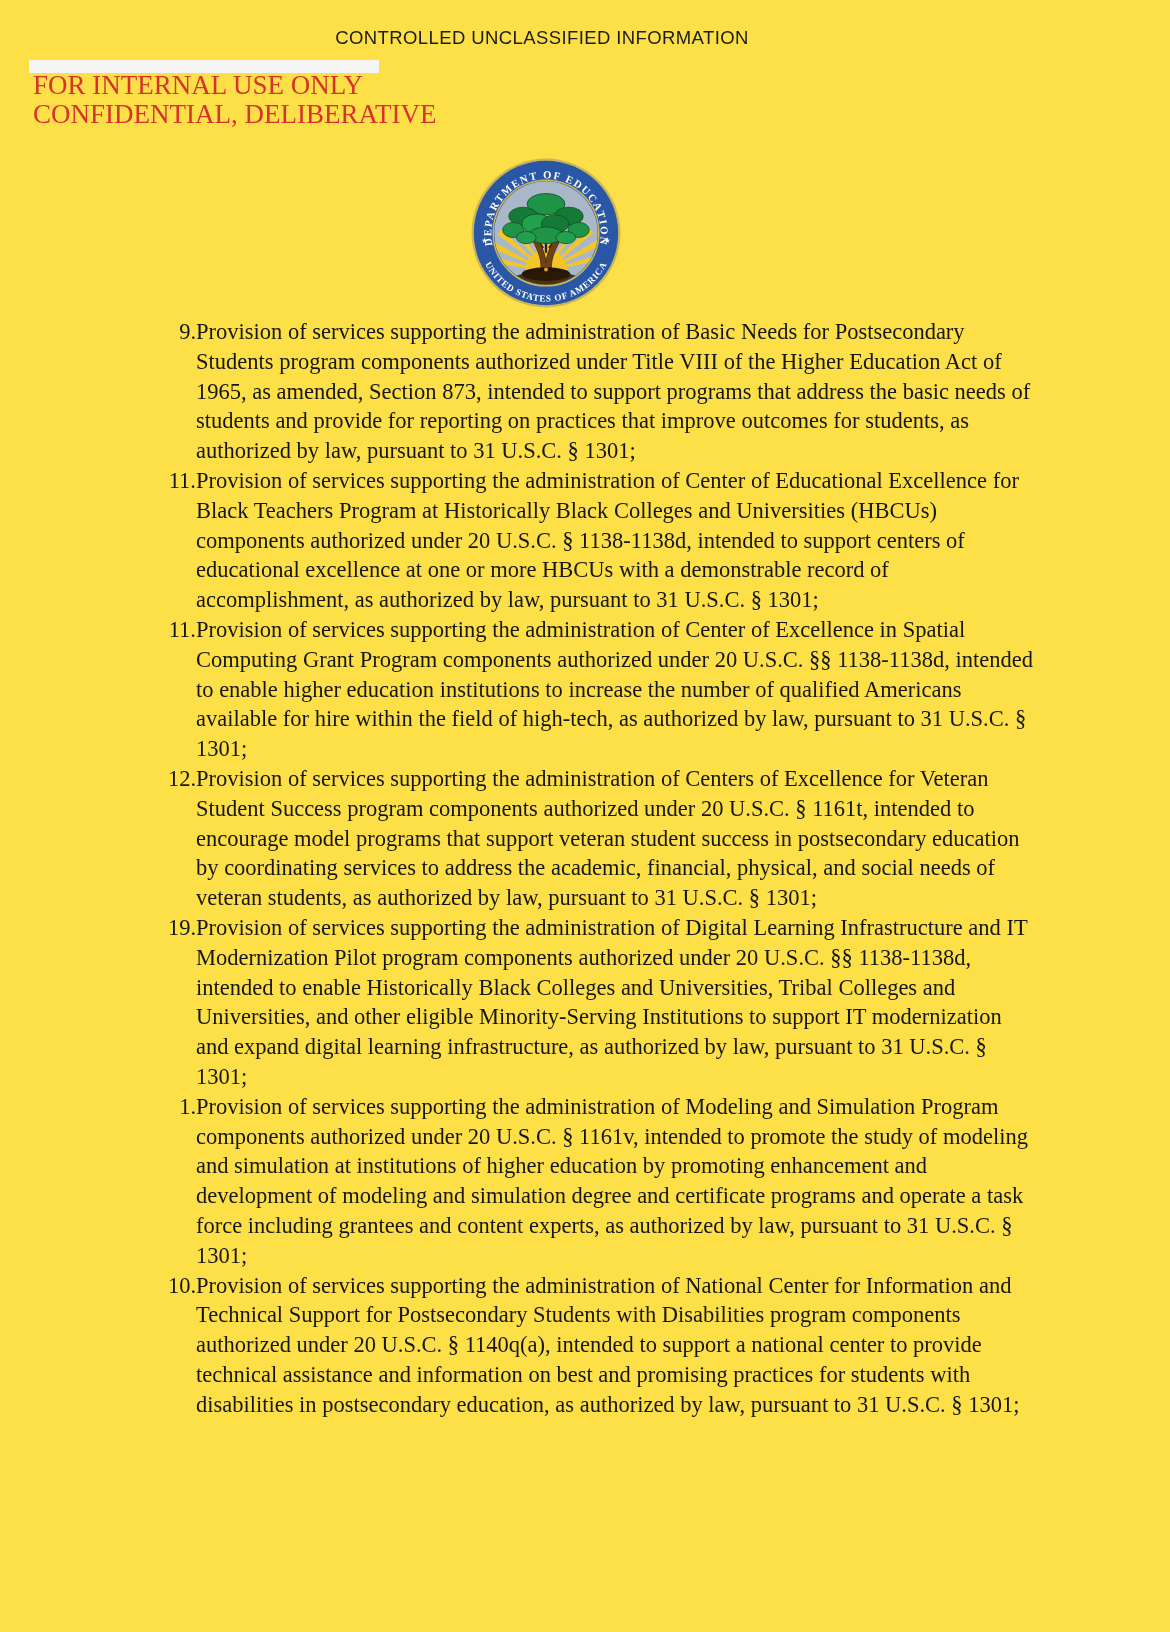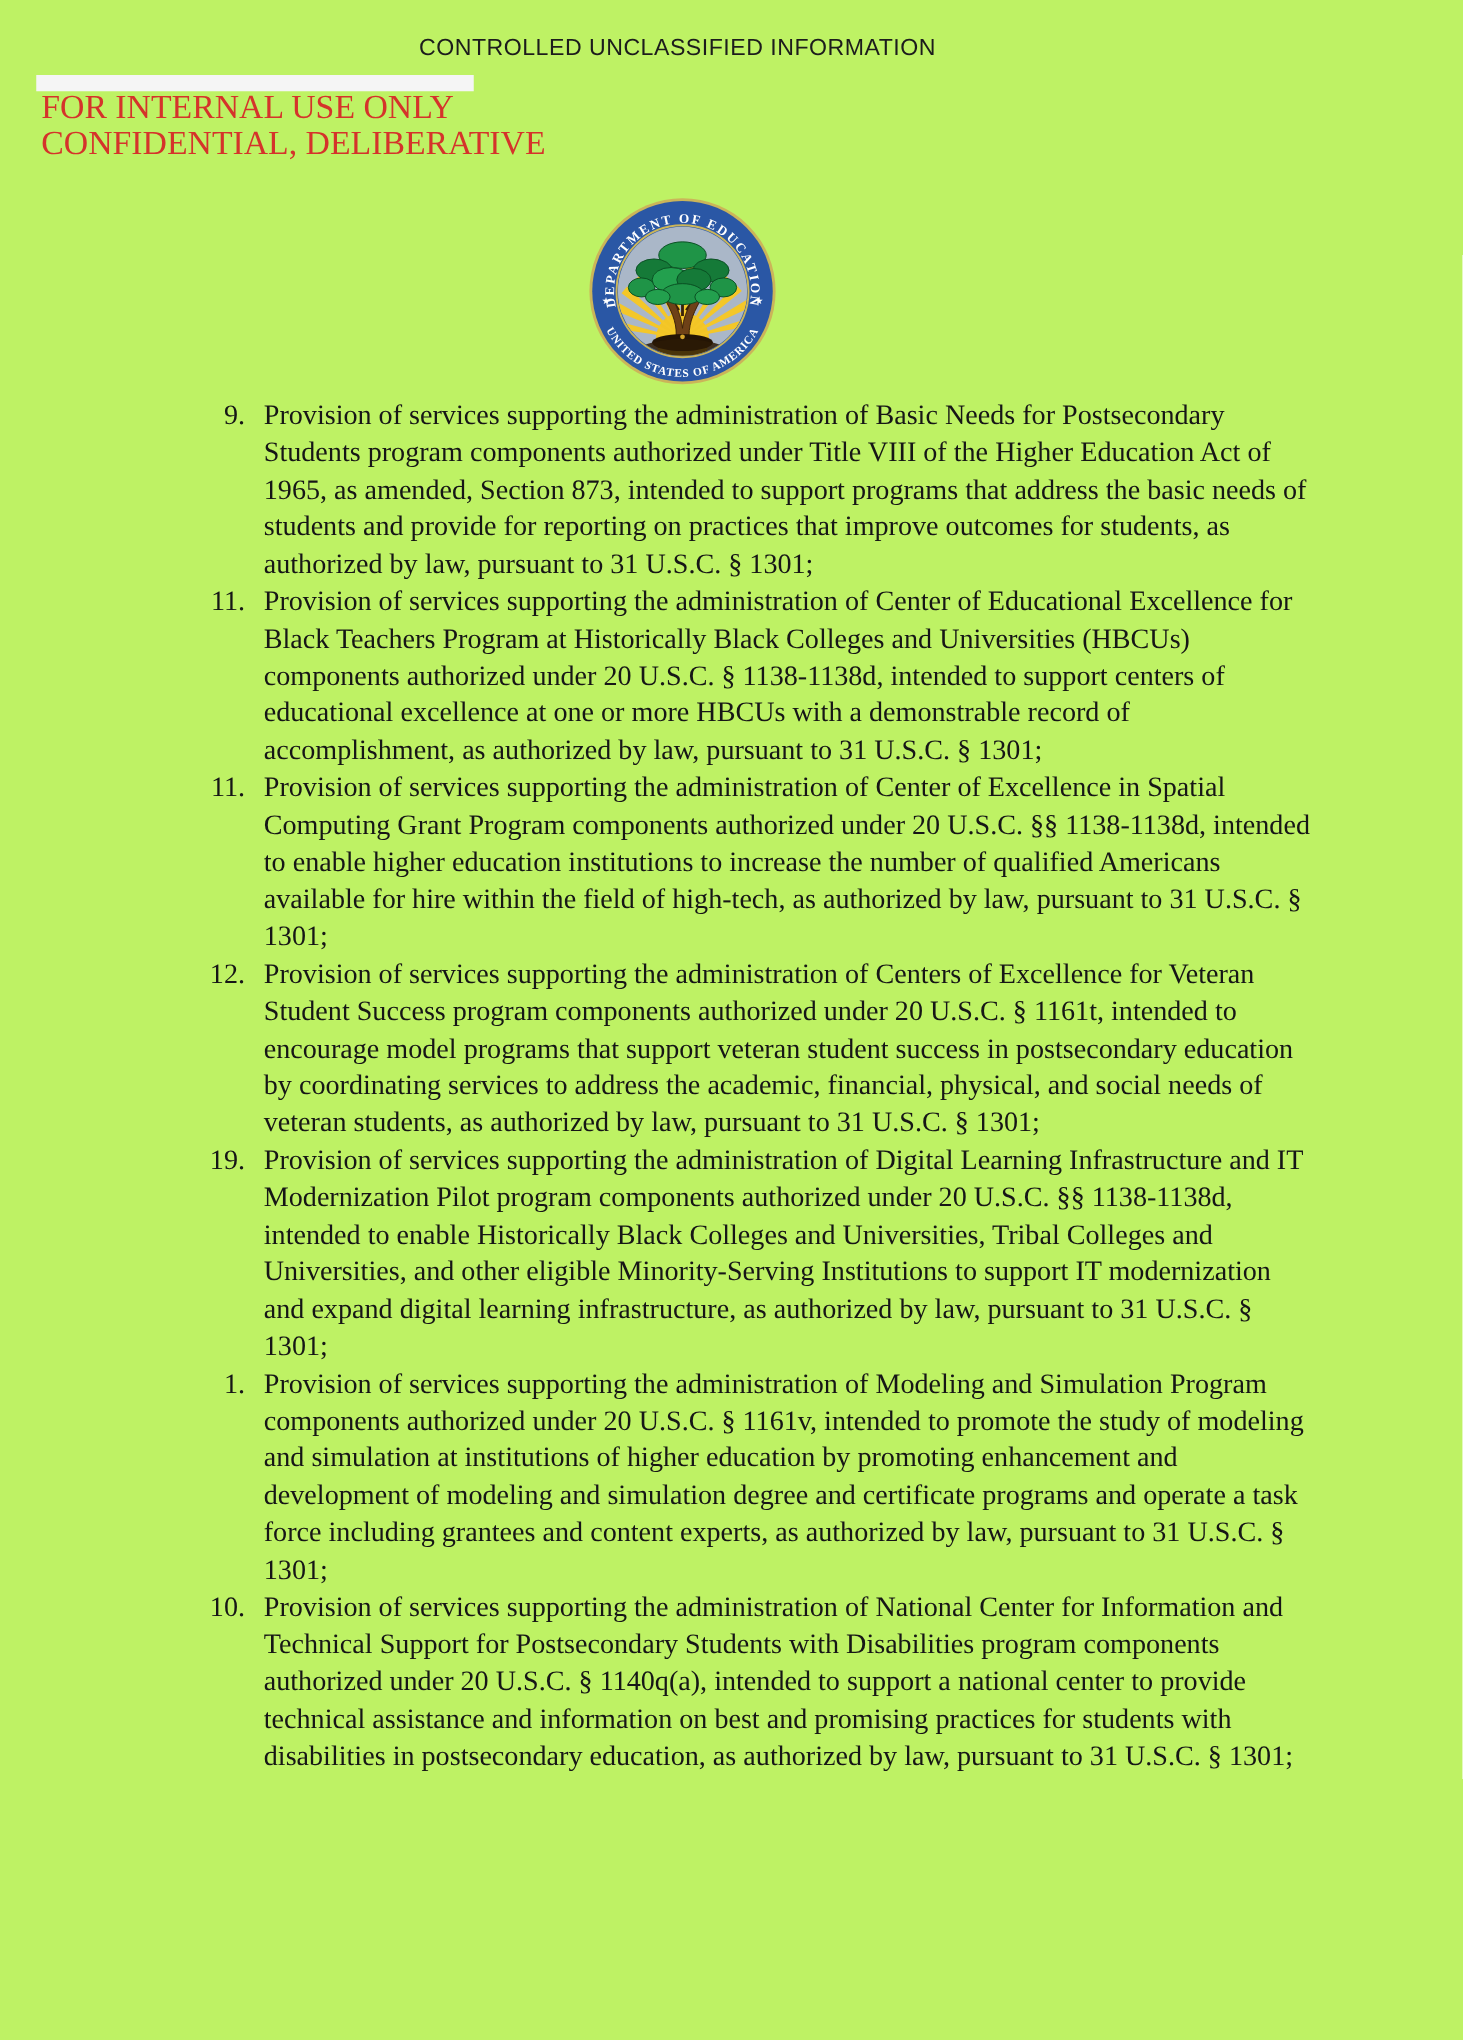--- a/index.html
+++ b/index.html
@@ -1,20 +1,20 @@
 <!DOCTYPE html>
 <html><head>
 <meta charset="utf-8">
 <style>
   html,body{margin:0;padding:0;background:#ffffff;}
   .page{
     position:relative;
     width:1170px;
     height:1632px;
-    background:#bef264;
+    background:#fde047;
     overflow:hidden;
     font-family:"Liberation Serif","DejaVu Serif",serif;
     color:#161616;
   }
   .cui-banner{
     position:absolute;
     top:27px;left:0;width:1084px;
     text-align:center;
     font-family:"Liberation Sans","DejaVu Sans",sans-serif;
     font-size:18.5px;
@@ -53,21 +53,20 @@
     line-height:29.8px;
   }
   .list-row{display:flex;}
   .item-number{
     flex:none;
     width:36px;
     text-align:right;
   }
   .item-text{
     flex:none;
-    margin-left:15px;
     width:838px;
     text-align:left;
   }
   .page-footer{
     position:absolute;
     top:1554px;left:0;width:1130px;
     text-align:center;
     font-size:28px;
     color:#1b1b1b;
   }

